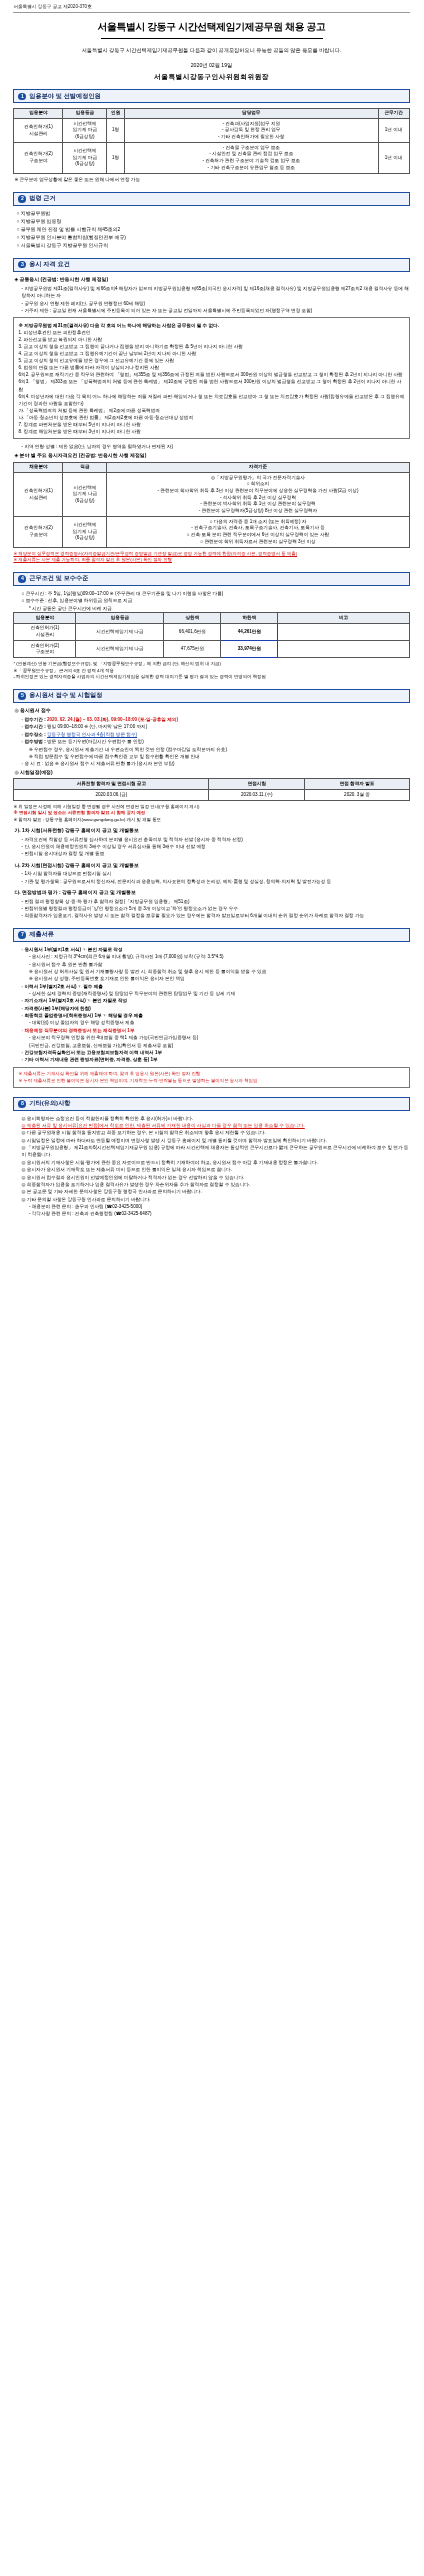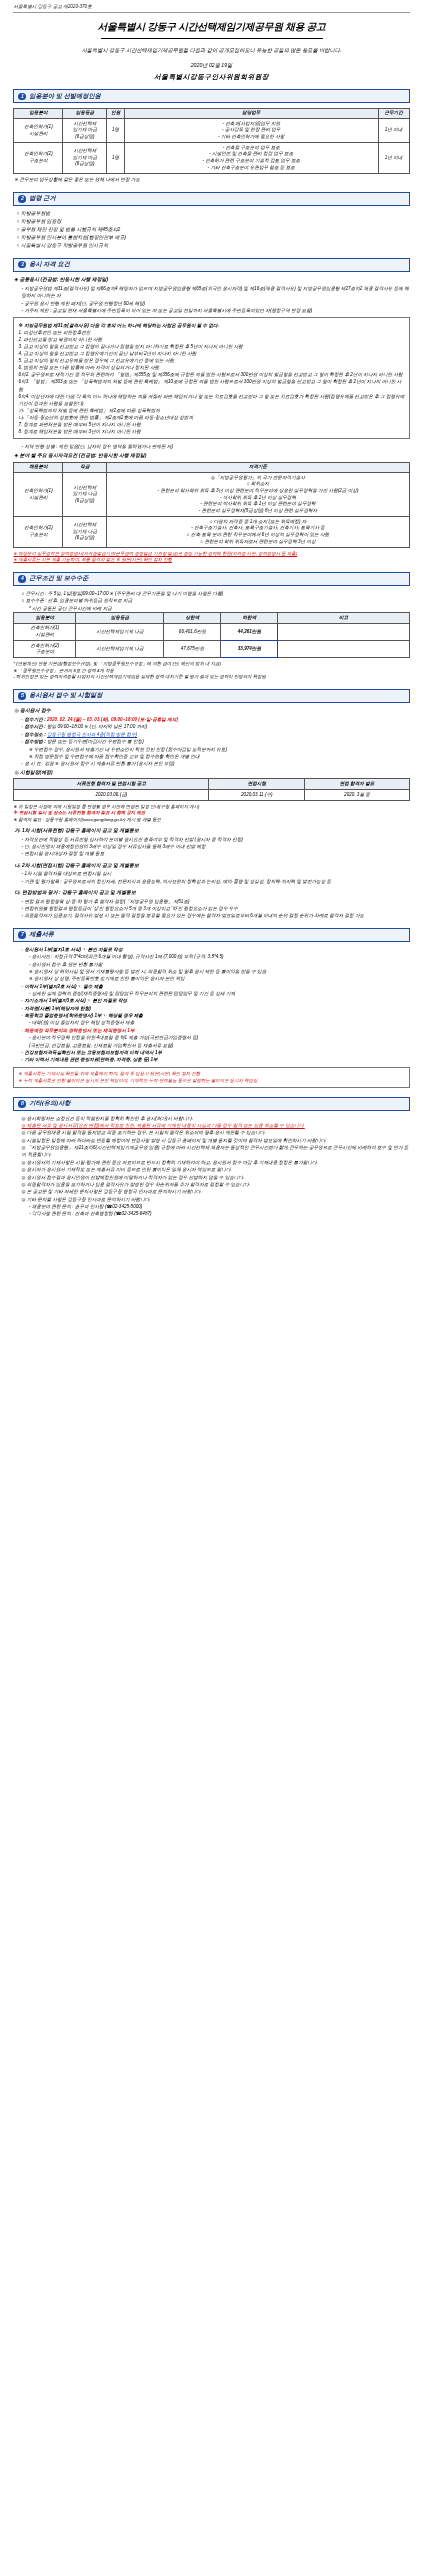--- a/index.html
+++ b/index.html
@@ -10,21 +10,20 @@
   body {
     width: 425px;
     font-family: "Liberation Sans", "DejaVu Sans", sans-serif;
     font-size: 5.2px;
     color: #000000;
     line-height: 1.45;
   }
   .page {
     width: 423px;
     padding: 4.1px 13.4px 15.5px 13.4px;
-    font-style: italic;
   }
   .top-meta {
     font-size: 4.6px;
     color: #222;
     border-bottom: 0.5px solid #999;
     padding-bottom: 1.5px;
     margin-bottom: 7.2px;
   }
   .doc-title {
     text-align: center;

